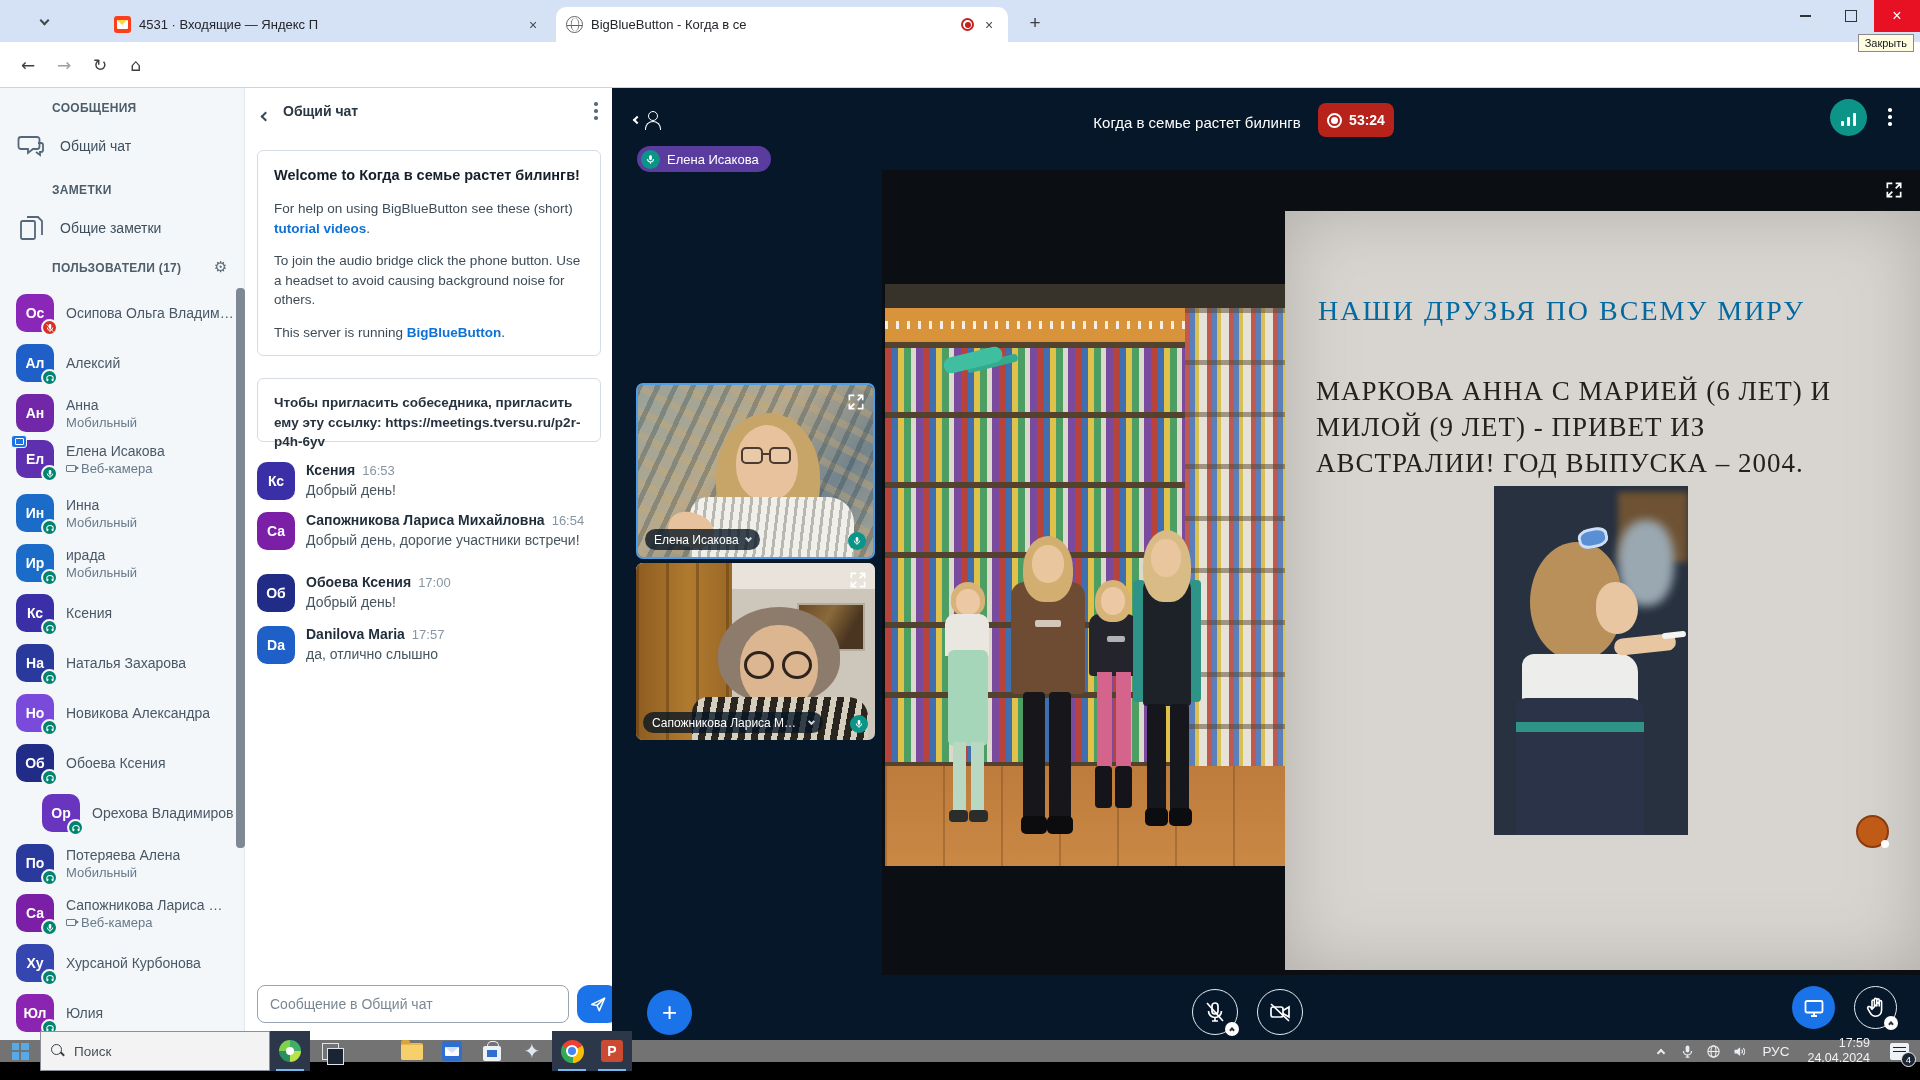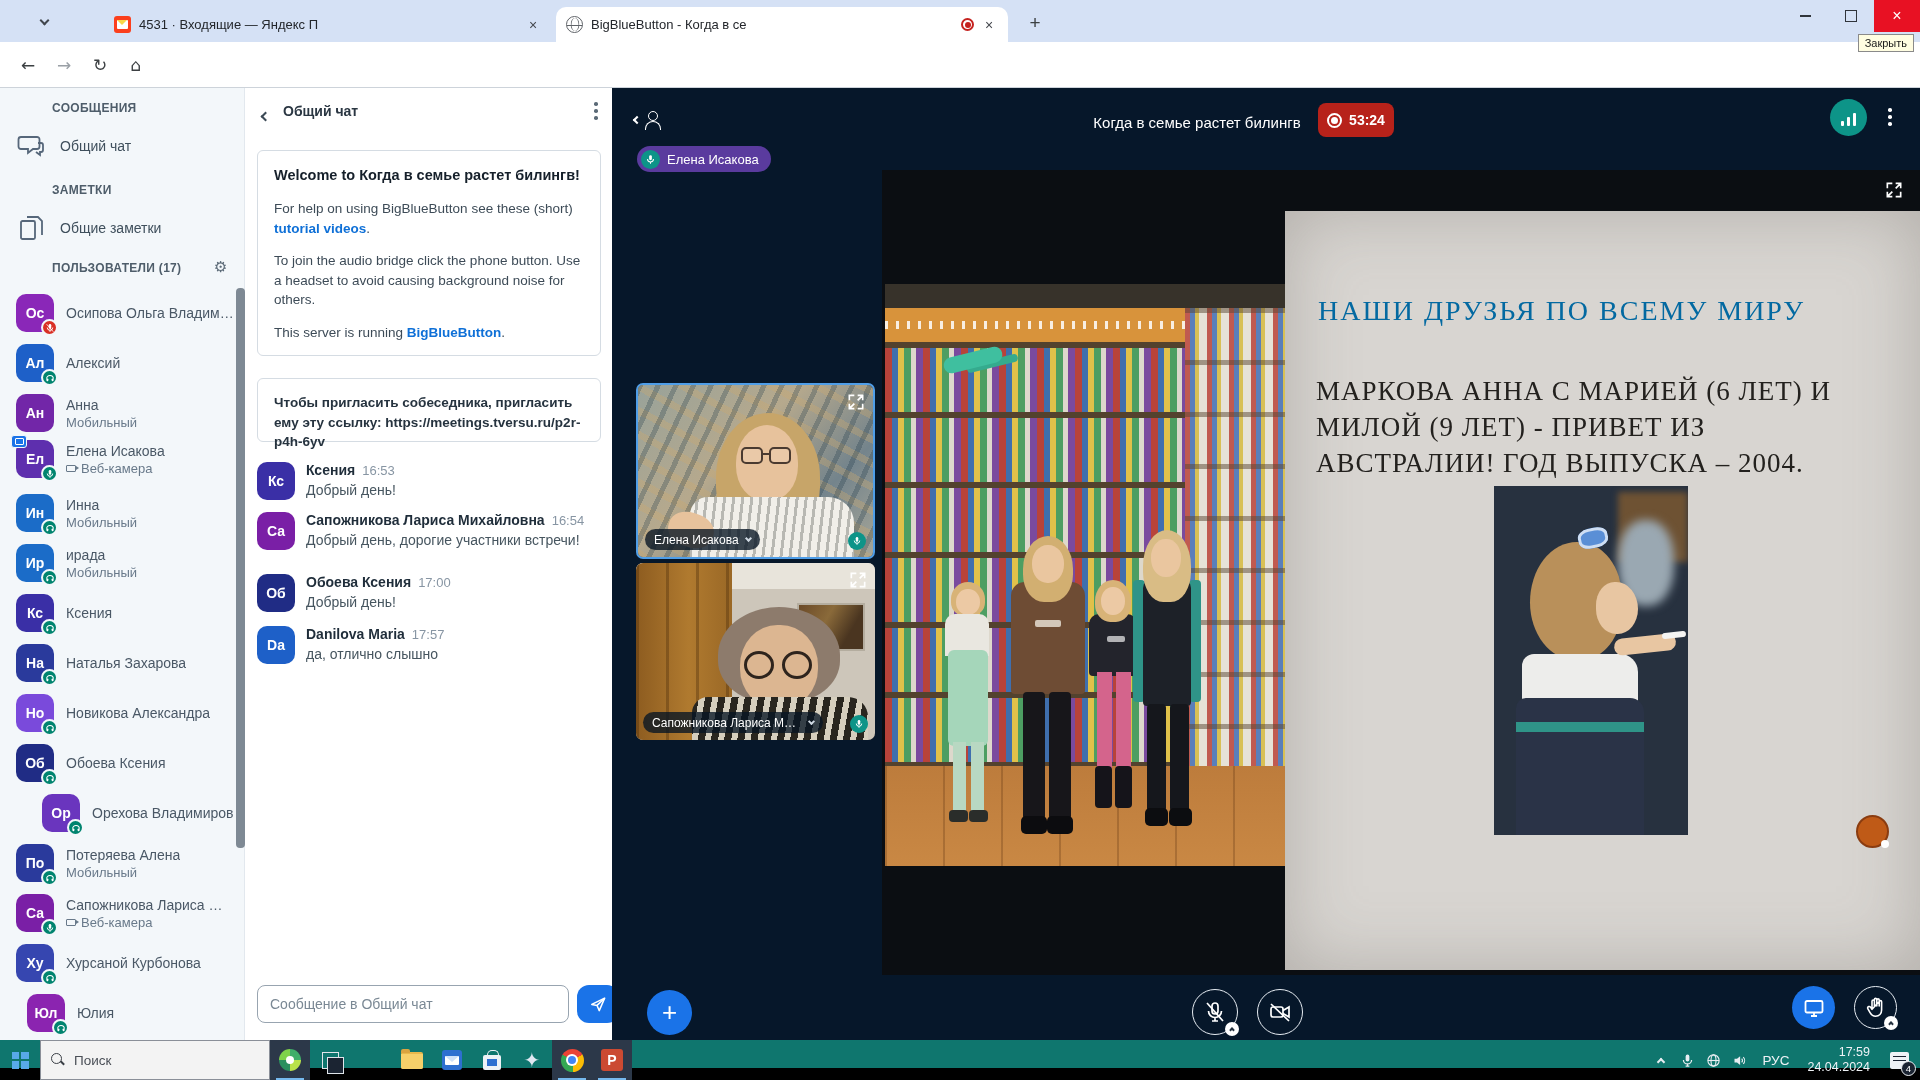--- a/index.html
+++ b/index.html
@@ -251,21 +251,21 @@
   .ctl{position:absolute;width:46px;height:46px;border-radius:50%;border:1.6px solid #e6ecf2;display:flex;align-items:center;justify-content:center;}
   .ctl svg{width:24px;height:24px;}
   .ctl .sub-badge{position:absolute;right:-2px;bottom:-2px;width:14px;height:14px;border-radius:50%;background:#fff;display:flex;align-items:center;justify-content:center;}
   .sub-badge .chev{width:4px;height:4px;border-color:#24313f;transform:rotate(-135deg);margin-top:2px;}
   .ctl.mic-btn{left:580px;top:901px;}
   .ctl.cam-btn{left:645px;top:901px;}
   .ctl.share-btn{left:1180px;top:898px;width:43px;height:43px;background:#1a73e8;border:none;}
   .ctl.hand-btn{left:1242px;top:898px;width:43px;height:43px;}
 
   
-  .taskbar{position:absolute;left:0;top:1040px;width:1920px;height:28px;background:#0f766e;display:flex;}
+  .taskbar{position:absolute;left:0;top:1040px;width:1920px;height:22px;background:#737373;display:flex;align-items:center;}
   .tb-start{width:40px;height:40px;display:flex;align-items:center;justify-content:center;}
   .win-logo{width:17px;height:17px;display:grid;grid-template-columns:1fr 1fr;grid-template-rows:1fr 1fr;gap:2px;}
   .win-logo i{background:#58a9e8;}
   .tb-search{width:230px;height:40px;background:#f3f3f3;display:flex;align-items:center;padding:0 10px;border:1px solid #8a8f98;}
   .mag{width:14px;height:14px;position:relative;margin-right:9px;}
   .mag::before{content:"";position:absolute;left:0;top:0;width:9px;height:9px;border:1.6px solid #3a3f46;border-radius:50%;}
   .mag::after{content:"";position:absolute;left:9px;top:9px;width:5px;height:1.8px;background:#3a3f46;transform:rotate(45deg);}
   .tb-search span{font-size:13.5px;color:#4a4f57;}
   .tb-icon{width:40px;height:40px;display:flex;align-items:center;justify-content:center;position:relative;}
   .tb-icon.open{background:#2c3text849;}
@@ -531,21 +531,21 @@
                 <svg viewBox="0 0 24 24" fill="none" stroke="#fff" stroke-width="2.6">
                   <path d="M4 14a8 8 0 0 1 16 0"></path>
                   <rect x="3.5" y="13" width="4.5" height="7" rx="2" fill="#fff" stroke="none"></rect>
                   <rect x="16" y="13" width="4.5" height="7" rx="2" fill="#fff" stroke="none"></rect>
                 </svg>
               </span></div>
             <div class="u-txt">
               <div class="u-name">Хурсаной Курбонова</div>
             </div>
           </div>
-          <div class="u-row" style="top: 700px; margin-left: 11px;">
+          <div class="u-row" style="top: 700px;">
             <div class="u-av" style="background: rgb(139, 36, 176);">Юл<span class="u-badge listen">
                 <svg viewBox="0 0 24 24" fill="none" stroke="#fff" stroke-width="2.6">
                   <path d="M4 14a8 8 0 0 1 16 0"></path>
                   <rect x="3.5" y="13" width="4.5" height="7" rx="2" fill="#fff" stroke="none"></rect>
                   <rect x="16" y="13" width="4.5" height="7" rx="2" fill="#fff" stroke="none"></rect>
                 </svg>
               </span></div>
             <div class="u-txt">
               <div class="u-name">Юлия</div>
             </div>

